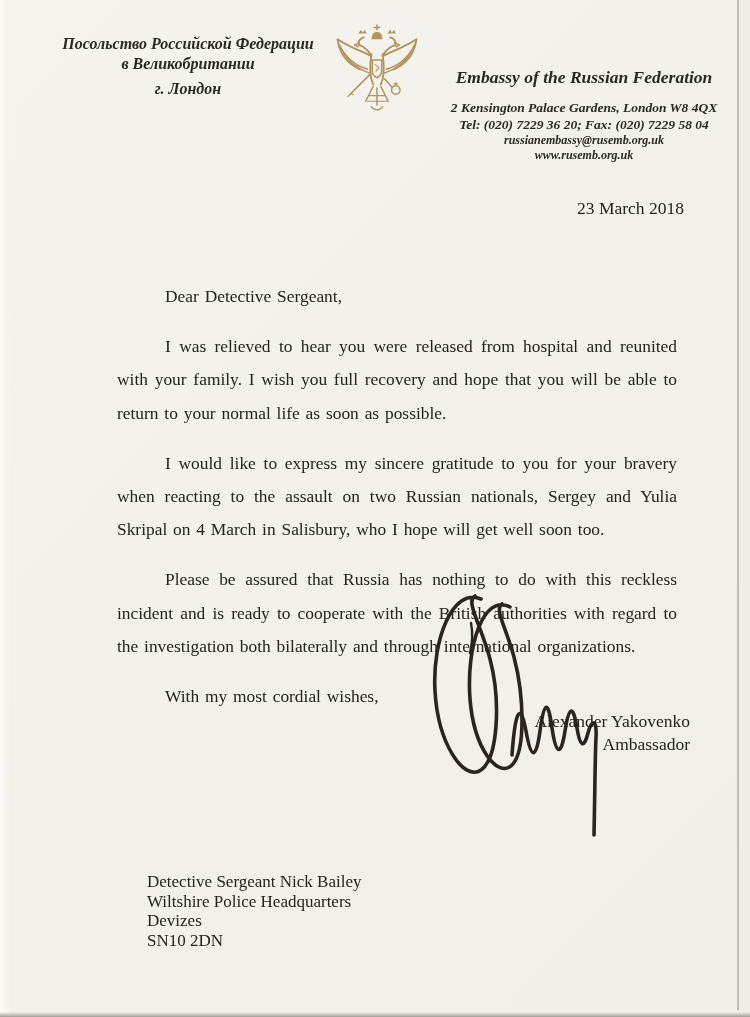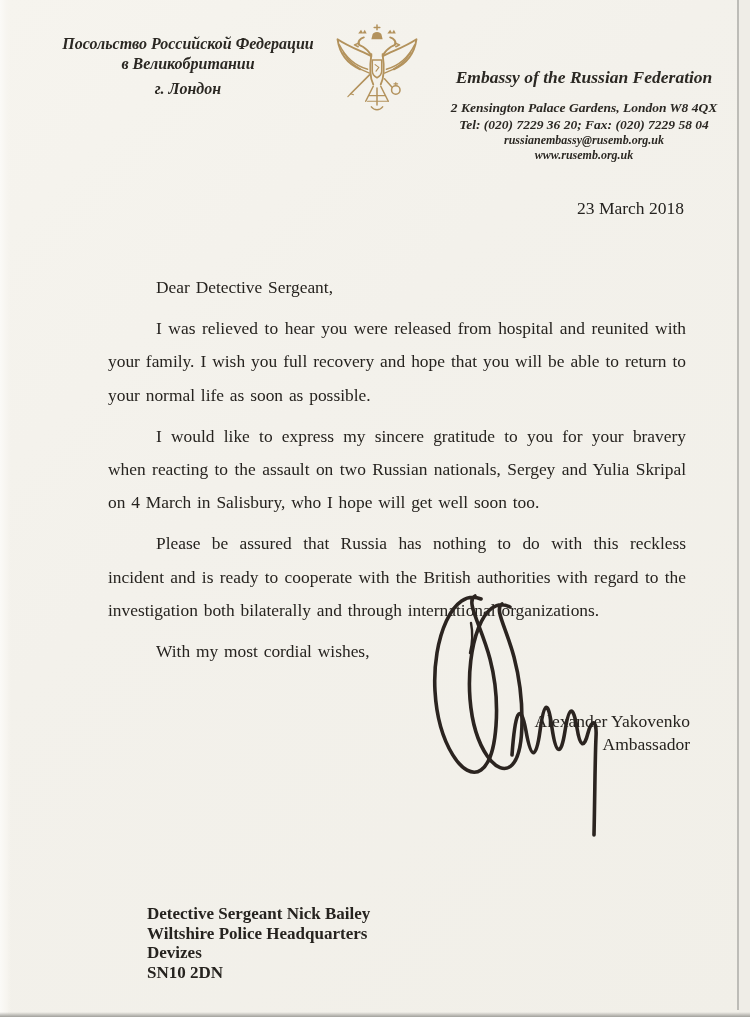--- a/index.html
+++ b/index.html
@@ -53,34 +53,34 @@
     position:absolute; right:66px; top:198px;
     font-size:17.5px; color:#24221f;
   }
 
   
   .letter-body {
     position:absolute; left:100px; top:263px; width:594px;
     font-size:17.4px; line-height:33.2px; color:#26231f;
     word-spacing:1.5px;
   }
-  .letter-body p { margin:8px; text-indent:48px; text-align:justify; }
+  .letter-body p { margin:17px; text-indent:48px; text-align:justify; }
   .letter-body p.no-just { text-align:left; }
 
   
   .sig-wrap { position:absolute; left:415px; top:583px; width:210px; height:260px; }
   .sig-name {
     position:absolute; right:60px; top:710px; text-align:right;
     font-size:17.5px; line-height:23px; color:#26231f;
   }
 
   
   .recipient {
-    position:absolute; left:147px; top:904px;
-    font-size:17px; line-height:19.5px; color:#26231f;font-weight:bold;
+    position:absolute; left:147px; top:872px;
+    font-size:17px; line-height:19.5px; color:#26231f;
   }
   .recipient div { white-space:nowrap; }
 </style>
 </head>
 <body>
 
 <div id="page">
 
   <div class="edge-left"></div>
   <div class="edge-right-line"></div>

